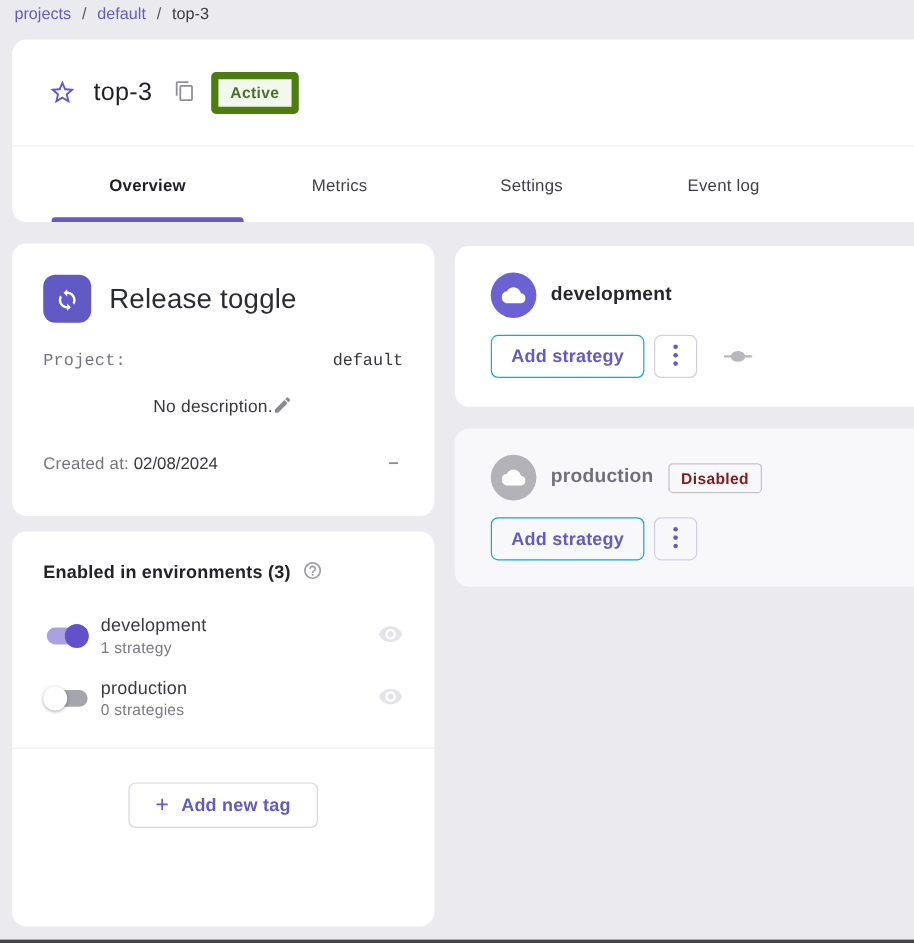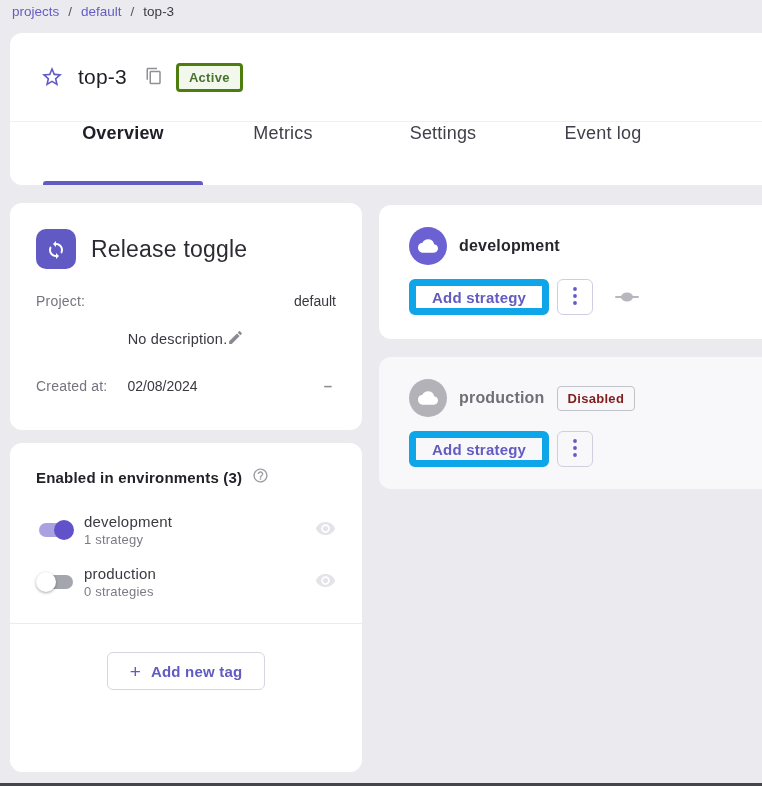--- a/index.html
+++ b/index.html
@@ -31,57 +31,57 @@
   }
   .title-row {
     height: 89px; display: flex; align-items: center;
     padding: 0 30px; border-bottom: 1px solid #f0f0f3;
   }
   .fav-btn { background: none; border: none; cursor: pointer; width: 24px; height: 24px; padding: 0; display: flex; }
   .page-title { font-size: 21px; font-weight: 500; color: #1f1f25; margin-left: 14px; letter-spacing: .2px; }
   .copy-btn { background: none; border: none; cursor: pointer; margin-left: 18px; padding: 0; display: flex; }
   .status-badge {
     margin-left: 13px;
-    background: #f2f8ec; border: 3px solid #4d7c0f; border-radius: 4px;
+    background: #f2f8ec; border: 6px solid #4d7c0f; border-radius: 4px;
     color: #4a7030; font-size: 13px; font-weight: 700;
     padding: 4px 10px; letter-spacing: .3px;
   }
   .tabs { position: absolute; left: 33px; bottom: 0; display: flex; height: 62px; }
   .tab {
     width: 160px; height: 100%; position: relative;
-    display: flex; align-items: flex-start; justify-content: center;
-    font-size: 18px; color: #40404a; cursor: pointer; background: none; border: none;
+    display: flex; align-items: center; justify-content: center;
+    font-size: 14px; color: #40404a; cursor: pointer; background: none; border: none;
     font-family: inherit; letter-spacing: .2px;
   }
   .tab.active { color: #1e1e26; font-weight: 700; }
   .tab-indicator {
     position: absolute; left: 0; bottom: 0;
     width: 160px; height: 4px; background: #615bc2;
     border-radius: 3px 3px 0 0;
   }
 
   
   .card { position: absolute; background: #fff; border-radius: 12px; }
 
   
   .details-card { left: 10px; top: 203px; width: 352px; height: 227px; padding: 0 26px; }
   .type-row { margin-top: 26px; display: flex; align-items: center; }
   .type-icon {
     width: 40px; height: 40px; border-radius: 10px; background: #625ac4;
     display: flex; align-items: center; justify-content: center; flex: none;
   }
   .type-label { font-size: 23px; color: #2b2b33; margin-left: 15px; letter-spacing: .2px; }
-  .kv-row { margin-top: 24px; display: flex; justify-content: space-between; align-items: flex-start; font-size: 14px; }
+  .kv-row { margin-top: 24px; display: flex; justify-content: space-between; align-items: flex-start; font-size: 14px; font-family: Liberation Mono, monospace; }
   .kv-label { color: #74747f; letter-spacing: .2px; }
   .kv-value { color: #38383f; }
   .desc-row { margin-top: 20px; display: flex; justify-content: center; align-items: center; }
   .desc-text { font-size: 14.5px; color: #38383f; letter-spacing: .2px; }
   .icon-btn { background: none; border: none; cursor: pointer; padding: 0; display: flex; }
   .created-row { margin-top: 28px; display: flex; justify-content: space-between; align-items: center; font-size: 14px; }
-  .created-left { display: flex; gap: 20px; align-items: center; }
+  .created-left { display: flex; gap: 4px; align-items: center; }
   .dash { color: #8a8a93; font-weight: 700; font-size: 15px; padding-right: 4px; }
 
   
   .env-card { left: 10px; top: 443px; width: 352px; height: 329px; padding: 0 26px; }
   .env-heading-row { margin-top: 24px; display: flex; align-items: center; gap: 10px; }
   .env-heading { font-size: 15px; font-weight: 700; color: #222229; letter-spacing: .2px; }
   .help-btn { background: none; border: none; cursor: pointer; padding: 0; display: flex; }
   .env-row { display: flex; align-items: center; }
   .env-row.first { margin-top: 26px; }
   .env-row.second { margin-top: 18px; }
@@ -125,21 +125,21 @@
   .strat-name.dark { color: #26262d; }
   .strat-name.muted { color: #6f6f79; }
   .disabled-badge {
     margin-left: 12px; background: transparent;
     border: 1px solid #c2c2ca; border-radius: 4px;
     color: #7f1d1d; font-size: 13px; font-weight: 700; padding: 4px 10px; letter-spacing: .3px;
   }
   .strat-actions { margin-top: 14px; display: flex; align-items: center; gap: 8px; }
   .add-strategy-btn {
     height: 36px; padding: 0 16px;
-    background: transparent; border: 7px solid #0ea5e9; border-radius: 6px;
+    background: transparent; border: 1px solid #0ea5e9; border-radius: 6px;
     color: #615bc2; font-size: 15px; font-weight: 700; cursor: pointer;
     font-family: inherit; letter-spacing: .2px;
   }
   .kebab-btn {
     width: 36px; height: 36px;
     background: transparent; border: 1px solid #cfcfe2; border-radius: 6px;
     cursor: pointer; display: flex; align-items: center; justify-content: center;
   }
   .connector { margin-left: 14px; display: flex; }
 

